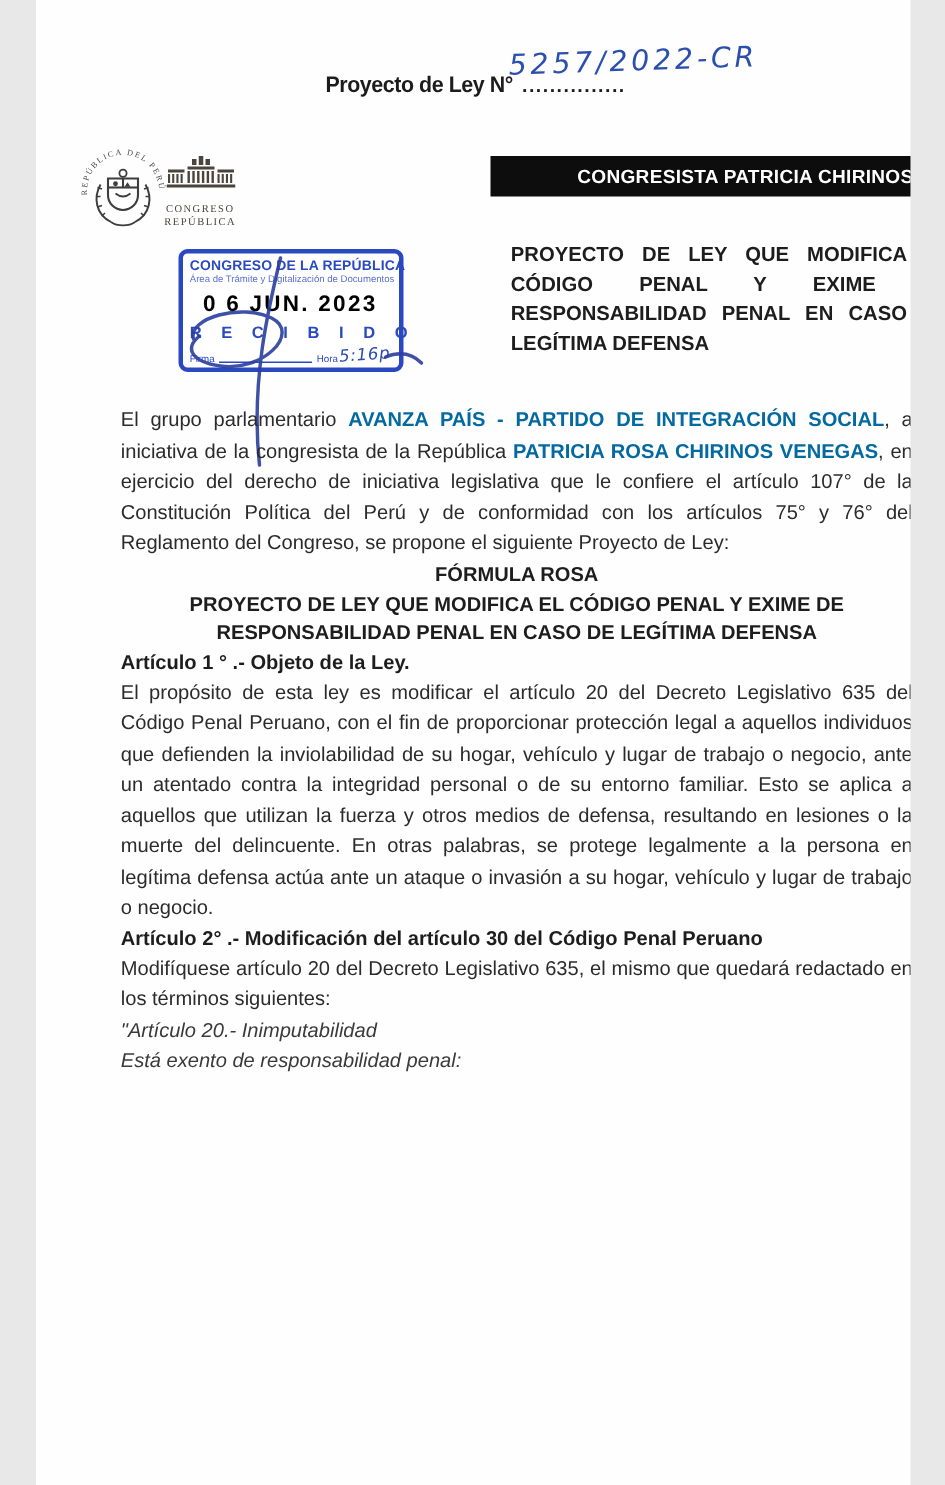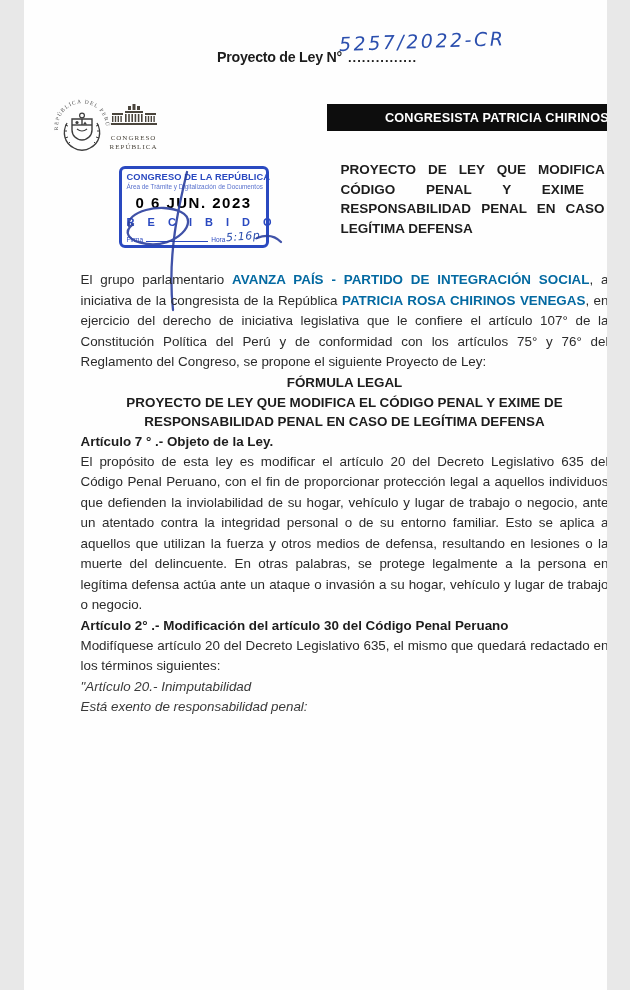--- a/index.html
+++ b/index.html
@@ -166,25 +166,25 @@
       <path d="M20,66 C16,52 52,42 72,52 C92,62 66,88 38,84 C18,81 14,72 24,64"></path>
       <path d="M148,78 C158,74 166,76 172,82"></path>
     </g>
   </svg>
 
   <div class="side-title">PROYECTO DE LEY QUE MODIFICA EL CÓDIGO PENAL Y EXIME DE RESPONSABILIDAD PENAL EN CASO DE LEGÍTIMA DEFENSA</div>
 
   <div class="body">
     <p class="p-intro"><span>El grupo parlamentario </span><b>AVANZA PAÍS - PARTIDO DE INTEGRACIÓN SOCIAL</b><span>, a iniciativa de la congresista de la República </span><b>PATRICIA ROSA CHIRINOS VENEGAS</b><span>, en ejercicio del derecho de iniciativa legislativa que le confiere el artículo 107° de la Constitución Política del Perú y de conformidad con los artículos 75° y 76° del Reglamento del Congreso, se propone el siguiente Proyecto de Ley:</span></p>
 
-    <p class="h-center formula-heading">FÓRMULA LEGAL</p>
+    <p class="h-center formula-heading">FÓRMULA ROSA</p>
 
     <p class="h-center formula-title">PROYECTO DE LEY QUE MODIFICA EL CÓDIGO PENAL Y EXIME DE RESPONSABILIDAD PENAL EN CASO DE LEGÍTIMA DEFENSA</p>
 
-    <p class="art-heading">Artículo 7 ° .- Objeto de la Ley.</p>
+    <p class="art-heading">Artículo 1 ° .- Objeto de la Ley.</p>
 
     <p class="art1-text">El propósito de esta ley es modificar el artículo 20 del Decreto Legislativo 635 del Código Penal Peruano, con el fin de proporcionar protección legal a aquellos individuos que defienden la inviolabilidad de su hogar, vehículo y lugar de trabajo o negocio, ante un atentado contra la integridad personal o de su entorno familiar. Esto se aplica a aquellos que utilizan la fuerza y otros medios de defensa, resultando en lesiones o la muerte del delincuente. En otras palabras, se protege legalmente a la persona en legítima defensa actúa ante un ataque o invasión a su hogar, vehículo y lugar de trabajo o negocio.</p>
 
     <p class="art-heading art2-heading">Artículo 2° .- Modificación del artículo 30 del Código Penal Peruano</p>
 
     <p class="art2-text">Modifíquese artículo 20 del Decreto Legislativo 635, el mismo que quedará redactado en los términos siguientes:</p>
 
     <p class="quote quote1">"Artículo 20.- Inimputabilidad</p>
 
     <p class="quote">Está exento de responsabilidad penal:</p>

